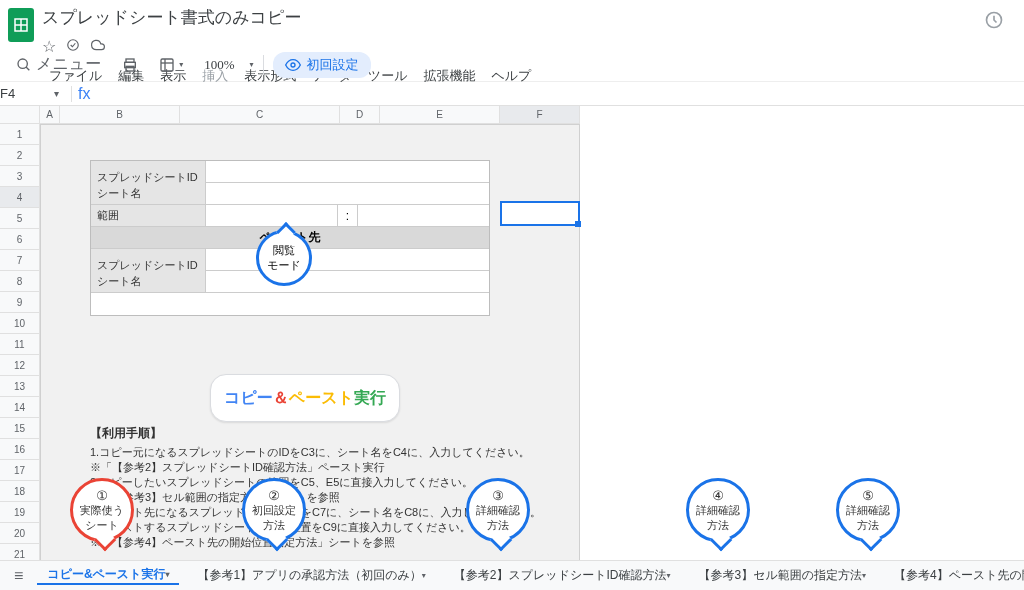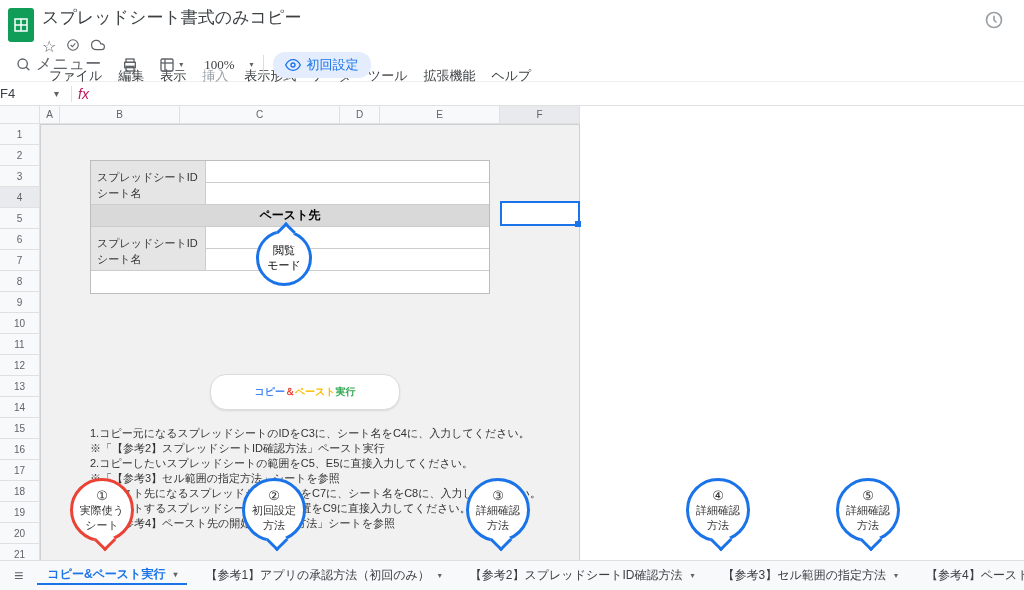--- a/index.html
+++ b/index.html
@@ -23,21 +23,21 @@
 .tool-btn { display: flex; align-items: center; gap: 4px; color: #5f6368; padding: 4px 6px; border-radius: 4px; cursor: pointer; }
 .zoom { font-size: 13px; color: #3c4043; padding: 0 6px; font-family: Liberation Serif, serif; }
 .separator { width: 1px; height: 20px; background: #dadce0; }
 .view-badge { background: #e3edfd; color: #1a73e8; border-radius: 12px; padding: 4px 12px; font-size: 13px; display: flex; align-items: center; gap: 6px; }
 
 
 .refbar { display: flex; align-items: center; height: 24px; border-bottom: 1px solid #e0e0e0; }
 .cellref { width: 48px; font-size: 13px; color: #3c4043; }
 .refdrop { color: #5f6368; font-size: 10px; padding: 0 6px; }
 .fxsep { width: 1px; height: 16px; background: #e0e0e0; margin: 0 6px; }
-.fx { font-style: italic; color: #be185d; font-size: 14px; }
+.fx { color: #3b82f6; font-size: 16px; }
 
 
 .grid-container { position: relative; height: 458px; overflow: hidden; }
 .corner { width: 40px; height: 18px; background: #f8f9fa; border-right: 1px solid #e0e0e0; border-bottom: 1px solid #e0e0e0; }
 .rowhead { width: 40px; height: 21px; background: #f8f9fa; border-right: 1px solid #e0e0e0; border-bottom: 1px solid #e0e0e0; display: flex; align-items: center; justify-content: center; font-size: 10px; color: #5f6368; }
 .colhead { height: 18px; background: #f8f9fa; border-right: 1px solid #e0e0e0; border-bottom: 1px solid #e0e0e0; display: flex; align-items: center; justify-content: center; font-size: 10px; color: #5f6368; }
 .col-A { width: 20px; }
 .col-B { width: 120px; }
 .col-C { width: 160px; }
 .col-D { width: 40px; }
@@ -50,21 +50,21 @@
 .inner-table { position: absolute; left: 90px; top: 54px; width: 400px; border: 1px solid #bdbdbd; background: #fff; }
 .inner-row { display: flex; height: 22px; border-bottom: 1px solid #ccc; }
 .inner-row.header-row { background: #d9d9d9; font-weight: bold; justify-content: center; align-items: center; font-size: 12px; }
 .inner-label { width: 115px; background: #e5e5e5; border-right: 1px solid #ccc; font-size: 11px; color: #333; padding: 2px 6px; display: flex; align-items: center; }
 .inner-field { flex: 1; background: #fff; }
 .range-field { display: flex; flex: 1; }
 .range-part { flex: 1; border-right: 1px solid #ccc; }
 .range-colon { width: 20px; display: flex; align-items: center; justify-content: center; border-right: 1px solid #ccc; font-size: 12px; }
 
 
-.exec-btn { position: absolute; left: 210px; top: 268px; width: 190px; height: 36px; background: #fff; border: 1px solid #dadce0; border-radius: 16px; display: flex; align-items: center; justify-content: center; font-size: 10px; font-weight: bold; box-shadow: 0 1px 2px rgba(0,0,0,0.1); cursor: pointer; }
+.exec-btn { position: absolute; left: 210px; top: 268px; width: 190px; height: 48px; background: #fff; border: 1px solid #dadce0; border-radius: 16px; display: flex; align-items: center; justify-content: center; font-size: 16px; font-weight: bold; box-shadow: 0 1px 2px rgba(0,0,0,0.1); cursor: pointer; }
 .g-blue { color: #4285f4; } .g-red { color: #ea4335; } .g-yellow { color: #fbbc04; } .g-green { color: #34a853; }
 
 
 .instructions { position: absolute; left: 90px; top: 320px; font-size: 11px; color: #333; line-height: 15px; }
 .instructions .heading { font-weight: bold; font-size: 12px; margin-bottom: 4px; }
 
 
 .active-cell { position: absolute; left: 500px; top: 95px; width: 80px; height: 25px; border: 2px solid #1a73e8; background: #fff; z-index: 5; }
 .active-cell::after { content: ''; position: absolute; right: -3px; bottom: -3px; width: 6px; height: 6px; background: #1a73e8; }
 .col-F-active { background: #e8eaed !important; }
@@ -76,21 +76,21 @@
 .callout .tail { position: absolute; width: 16px; height: 16px; background: #fff; border-right: 3px solid #1a73e8; border-bottom: 3px solid #1a73e8; transform: rotate(45deg); bottom: -9px; left: 24px; }
 .callout.red { border-color: #ea4335; }
 .callout.red .tail { border-color: #ea4335; }
 
 .callout-view { position: absolute; left: 256px; top: 124px; width: 56px; height: 56px; border: 3px solid #1a73e8; border-radius: 50%; background: #fff; display: flex; flex-direction: column; align-items: center; justify-content: center; font-size: 11px; z-index: 10; }
 .callout-view .tail2 { position: absolute; width: 14px; height: 14px; background: #fff; border-left: 3px solid #1a73e8; border-top: 3px solid #1a73e8; transform: rotate(45deg); top: -8px; left: 20px; }
 
 
 .sheettabs { position: absolute; bottom: 0; left: 0; right: 0; height: 30px; background: #f8f9fa; border-top: 1px solid #e0e0e0; display: flex; align-items: center; padding: 0 8px; gap: 8px; }
 .tab-menu { color: #5f6368; padding: 0 6px; cursor: pointer; }
-.sheettab { padding: 0 10px; font-size: 12px; color: #3c4043; cursor: pointer; display: flex; align-items: center; gap: 8px; white-space: nowrap; }
+.sheettab { padding: 0 10px; font-size: 12px; color: #3c4043; cursor: pointer; display: flex; align-items: center; gap: 0; white-space: nowrap; }
 .sheettab.active { color: #1a73e8; font-weight: bold; border-bottom: 2px solid #1a73e8; }
 .tabdrop { font-size: 8px; color: #5f6368; }
 </style>
 </head>
 <body>
 
 <div class="header">
   <div class="sheets-logo">
     <svg width="16" height="16" viewBox="0 0 16 16">
         <rect x="2" y="2" width="12" height="12" fill="none" stroke="#fff" stroke-width="1.5"></rect>
@@ -214,20 +214,28 @@
 
   <div class="inner-table">
     <div class="inner-row">
       <div class="inner-label" style="height:32px">スプレッドシートID</div>
       <div class="inner-field"></div>
     </div>
     <div class="inner-row">
       <div class="inner-label">シート名</div>
       <div class="inner-field"></div>
     </div>
+    <div class="inner-row">
+      <div class="inner-label">範囲</div>
+      <div class="range-field">
+        <div class="range-part"></div>
+        <div class="range-colon">:</div>
+        <div class="range-part" style="border-right:none"></div>
+      </div>
+    </div>
     <div class="inner-row header-row">ペースト先</div>
     <div class="inner-row">
       <div class="inner-label" style="height:32px">スプレッドシートID</div>
       <div class="inner-field"></div>
     </div>
     <div class="inner-row">
       <div class="inner-label">シート名</div>
       <div class="inner-field"></div>
     </div>
     <div class="inner-row" style="border-bottom:none">
@@ -236,20 +244,21 @@
   </div>
 
   <div class="exec-btn">
     <span class="g-blue">コピー</span>
     <span class="g-red">＆</span>
     <span class="g-yellow">ペースト</span>
     <span class="g-green">実行</span>
   </div>
 
   <div class="instructions">
+    <div class="heading">【利用手順】</div>
     <div>1.コピー元になるスプレッドシートのIDをC3に、シート名をC4に、入力してください。</div>
     <div>※「【参考2】スプレッドシートID確認方法」ペースト実行</div>
     <div>2.コピーしたいスプレッドシートの範囲をC5、E5に直接入力してください。</div>
     <div>※「【参考3】セル範囲の指定方法」シートを参照</div>
     <div>3.ペースト先になるスプレッドシートのIDをC7に、シート名をC8に、入力してください。</div>
     <div>4.ペーストするスプレッドシートの開始位置をC9に直接入力してください。</div>
     <div>※「【参考4】ペースト先の開始位置指定方法」シートを参照</div>
   </div>
 
   <div class="active-cell"></div>

